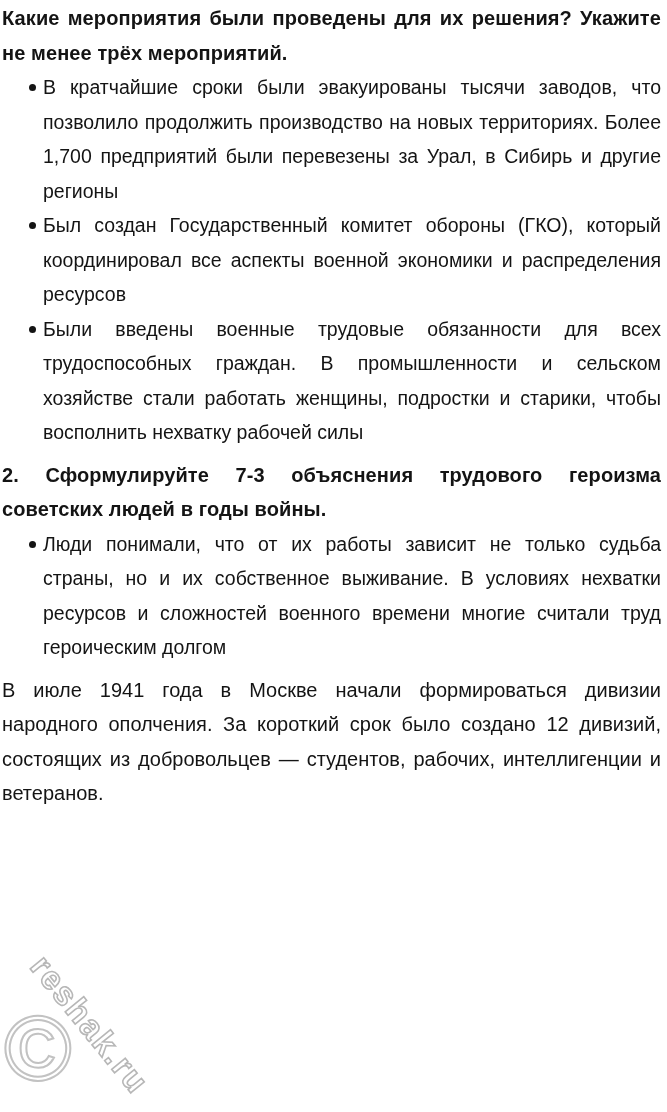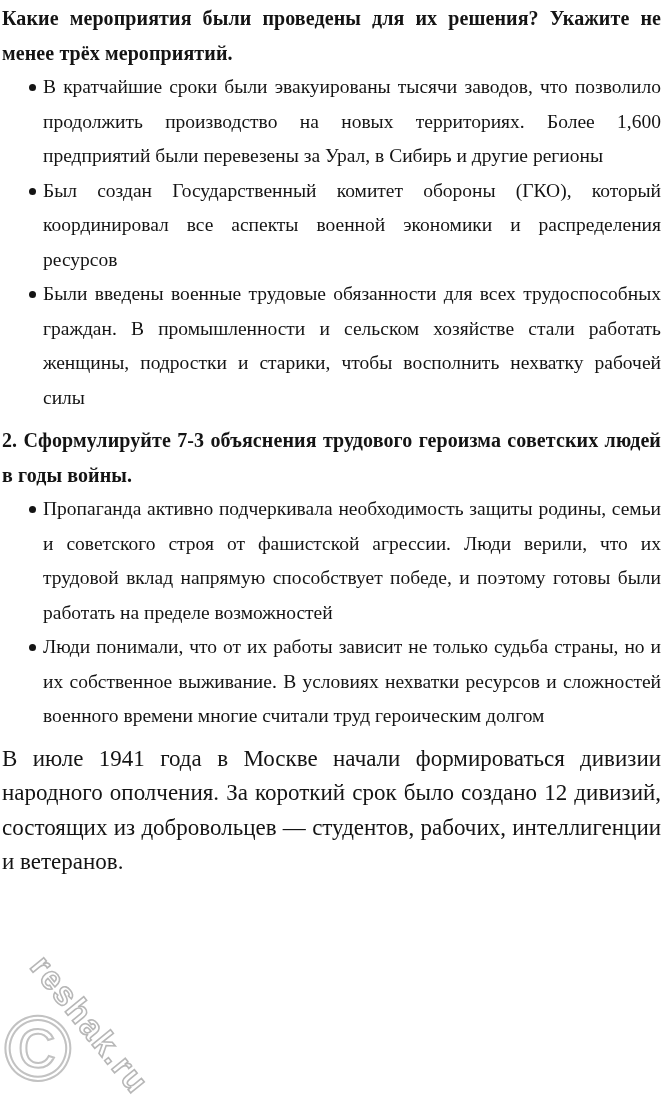--- a/index.html
+++ b/index.html
@@ -12,21 +12,20 @@
     background: #ffffff;
     font-family: "Liberation Sans", sans-serif;
     color: #141414;
     position: relative;
     overflow: hidden;
   }
   .doc {
     padding: 1px 6px 0 2px;
     position: relative;
     z-index: 1;
-    font-family: Liberation Serif, serif;
   }
   section > * + * { margin-top: 8px; }
   section + section { margin-top: 8px; }
 
   .q-heading {
     font-size: 20px;
     font-weight: 700;
     line-height: 34.5px;
     text-align: justify;
     margin: 0;
@@ -48,21 +47,21 @@
     content: "";
     position: absolute;
     left: 27px;
     top: 14px;
     width: 7px;
     height: 7px;
     border-radius: 50%;
     background: #141414;
   }
   .answer-paragraph {
-    font-size: 23px;
+    font-size: 20px;
     line-height: 34.5px;
     text-align: justify;
     margin: 0;
   }
 
   
   .watermark {
     position: absolute;
     left: 0;
     top: 0;
@@ -95,30 +94,29 @@
   }
 </style>
 </head>
 <body>
 
 <div class="doc">
 
   <section>
     <p class="q-heading">Какие мероприятия были проведены для их решения? Укажите не менее трёх мероприятий.</p>
     <ul class="answers">
-      <li>В кратчайшие сроки были эвакуированы тысячи заводов, что позволило продолжить производство на новых территориях. Более 1,600 предприятий были перевезены за Урал, в Сибирь и другие регионы</li>
+      <li>В кратчайшие сроки были эвакуированы тысячи заводов, что позволило продолжить производство на новых территориях. Более 1,700 предприятий были перевезены за Урал, в Сибирь и другие регионы</li>
       <li>Был создан Государственный комитет обороны (ГКО), который координировал все аспекты военной экономики и распределения ресурсов</li>
       <li>Были введены военные трудовые обязанности для всех трудоспособных граждан. В промышленности и сельском хозяйстве стали работать женщины, подростки и старики, чтобы восполнить нехватку рабочей силы</li>
     </ul>
   </section>
 
   <section>
     <p class="q-heading">2. Сформулируйте 7-3 объяснения трудового героизма советских людей в годы войны.</p>
     <ul class="answers">
-      <li>Пропаганда активно подчеркивала необходимость защиты родины, семьи и советского строя от фашистской агрессии. Люди верили, что их трудовой вклад напрямую способствует победе, и поэтому готовы были работать на пределе возможностей</li>
       <li>Люди понимали, что от их работы зависит не только судьба страны, но и их собственное выживание. В условиях нехватки ресурсов и сложностей военного времени многие считали труд героическим долгом</li>
     </ul>
   </section>
 
   <section>
     <p class="answer-paragraph">В июле 1941 года в Москве начали формироваться дивизии народного ополчения. За короткий срок было создано 12 дивизий, состоящих из добровольцев — студентов, рабочих, интеллигенции и ветеранов.</p>
   </section>
 
 </div>
 

